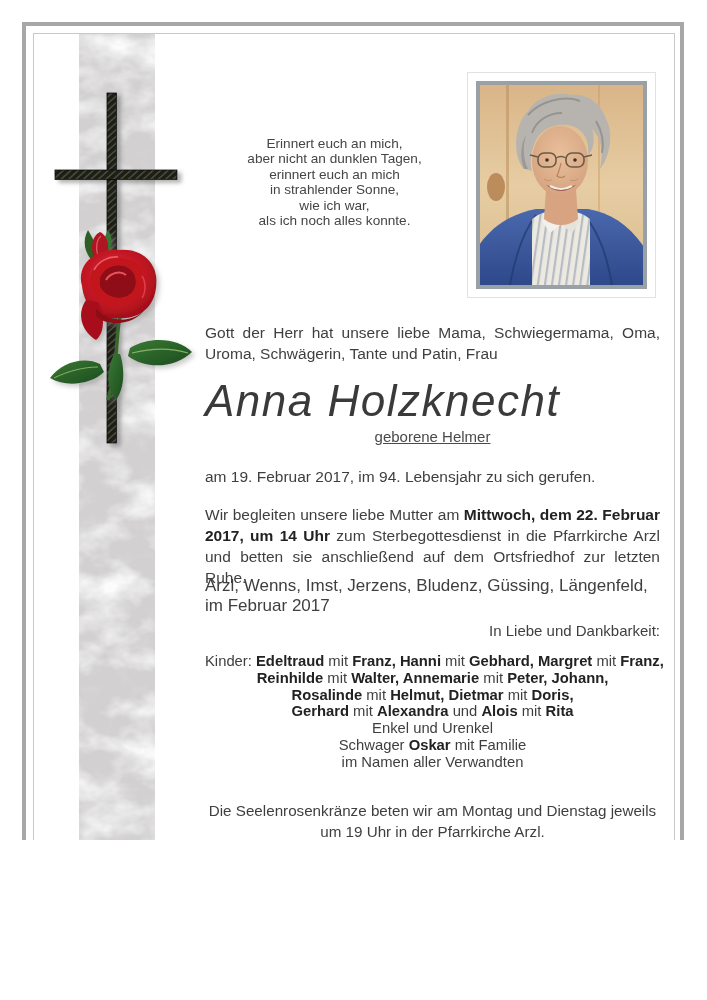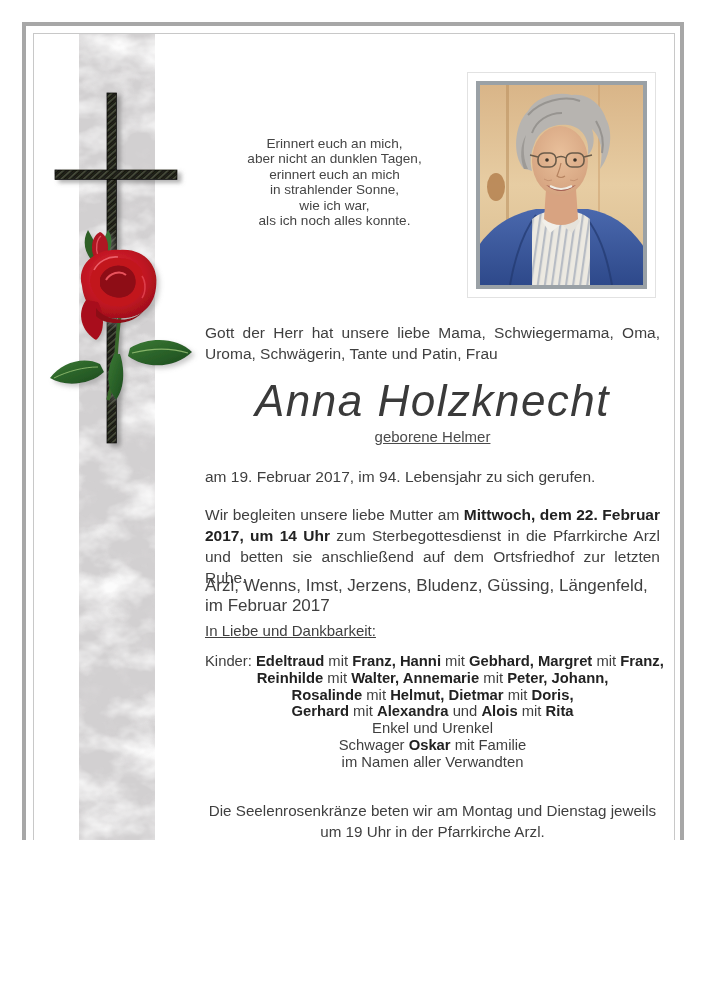--- a/index.html
+++ b/index.html
@@ -19,27 +19,27 @@
   .poem{position:absolute;left:212px;top:136px;width:245px;text-align:center;
         font-size:13.6px;line-height:15.4px;color:#454545;}
   
   .photo-frame{position:absolute;left:468px;top:73px;width:187px;height:224px;
                background:#fff;box-shadow:0 0 0 1px #e2e2e2;box-sizing:border-box;padding:8px;}
   .photo-inner{width:100%;height:100%;border:4px solid #9aa1a6;box-sizing:border-box;overflow:hidden;}
   .photo-inner svg{display:block;width:100%;height:100%;}
   
   .col{position:absolute;left:205px;width:455px;}
   .intro{top:322px;text-align:justify;font-size:15.5px;line-height:21px;}
-  .name{top:378px;text-align:center;font-size:44px;font-style:italic;font-weight:400;
+  .name{top:378px;text-align:left;font-size:44px;font-style:italic;font-weight:400;
         letter-spacing:1.5px;color:#3a3a3a;line-height:46px;}
   .maiden{top:428px;text-align:center;font-size:15px;color:#4a4a4a;text-decoration:underline;}
   .death{top:466px;font-size:15.5px;line-height:21px;}
   .funeral{top:504px;text-align:justify;font-size:15.5px;line-height:21px;}
   .places{top:576px;font-size:17px;}
-  .gratitude{top:622px;text-align:left;font-size:15px;text-decoration:underline;}
+  .gratitude{top:622px;text-align:right;font-size:15px;}
   .family{top:653px;text-align:center;font-size:14.8px;line-height:16.8px;}
   .family div{white-space:nowrap;}
   .rosary{top:800px;text-align:center;font-size:15.2px;line-height:21px;}
   .b{font-weight:bold;color:#222;}
   
   .footer{position:absolute;left:187px;top:936px;height:18px;display:flex;align-items:center;gap:5px;}
   .logo-sq{width:13px;height:13px;border-radius:2px;position:relative;
            background:linear-gradient(135deg,#f6a23c 0%,#e2611c 55%,#8c2b10 100%);}
   .logo-sq:after{content:"";position:absolute;left:3px;top:4px;width:6px;height:6px;
            background:#3a1206;clip-path:polygon(0 100%,45% 0,100% 100%,60% 60%);}

